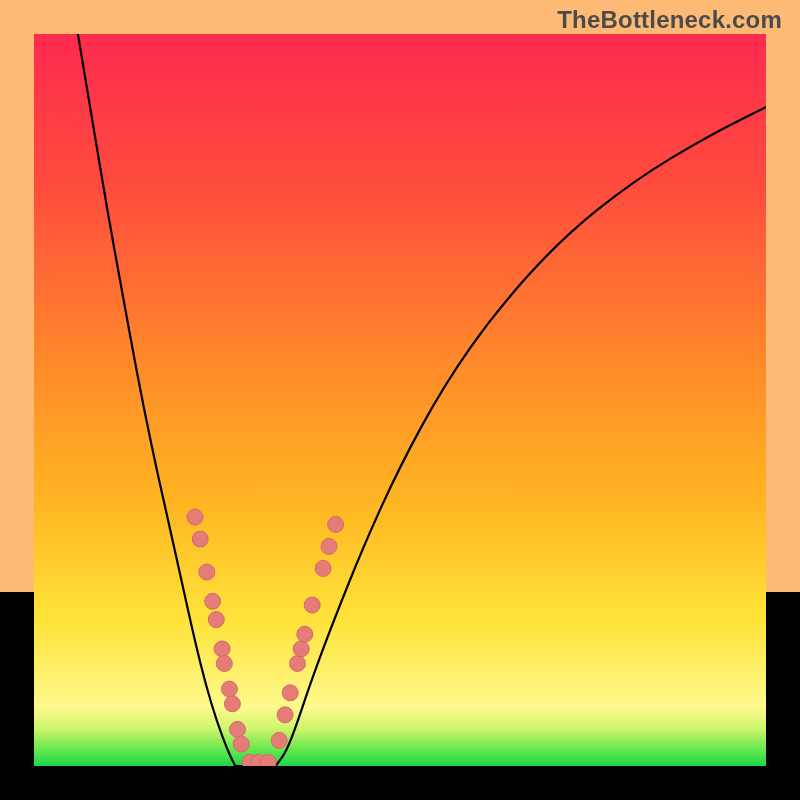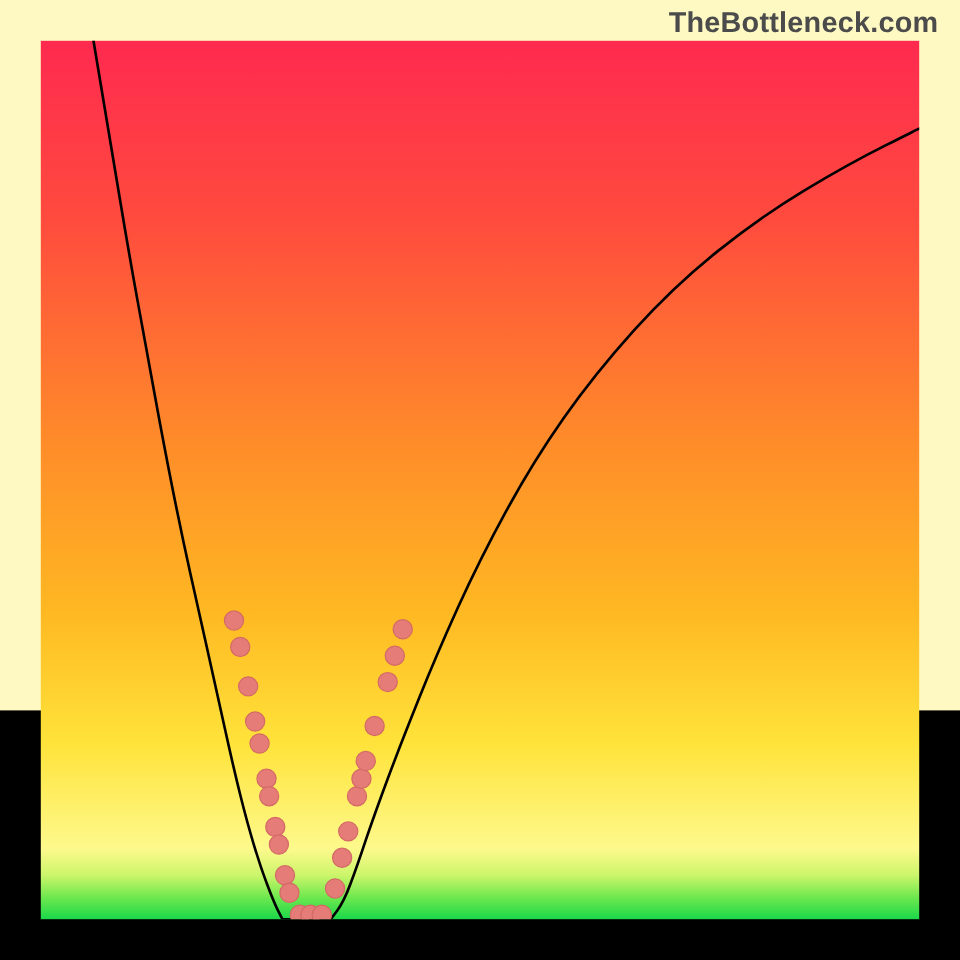--- a/index.html
+++ b/index.html
@@ -10,21 +10,21 @@
     overflow: hidden;
     background: #000;
     font-family: Arial, Helvetica, sans-serif;
   }
   .frame {
     position: absolute;
     left: 0;
     top: 0;
     width: 800px;
     height: 592px;
-    background: #fef9c3;
+    background: #fdba74;
   }
   .plot {
     position: absolute;
     left: 34px;
     top: 34px;
     width: 732px;
     height: 732px;
     background: linear-gradient(
       to bottom,
       var(--g0) 0%,

